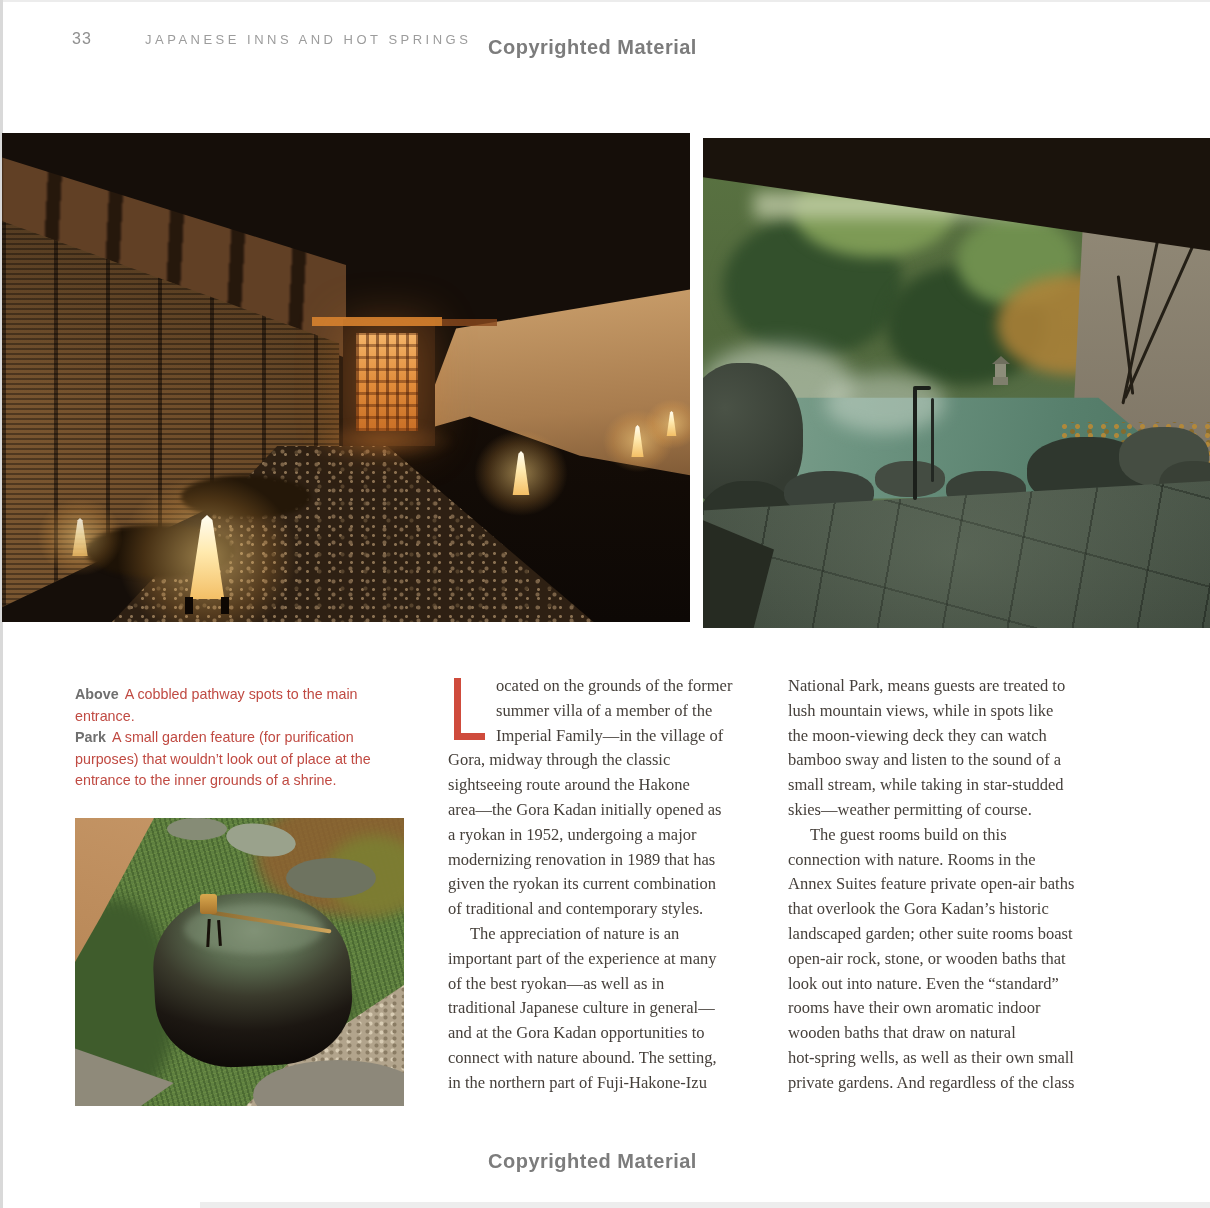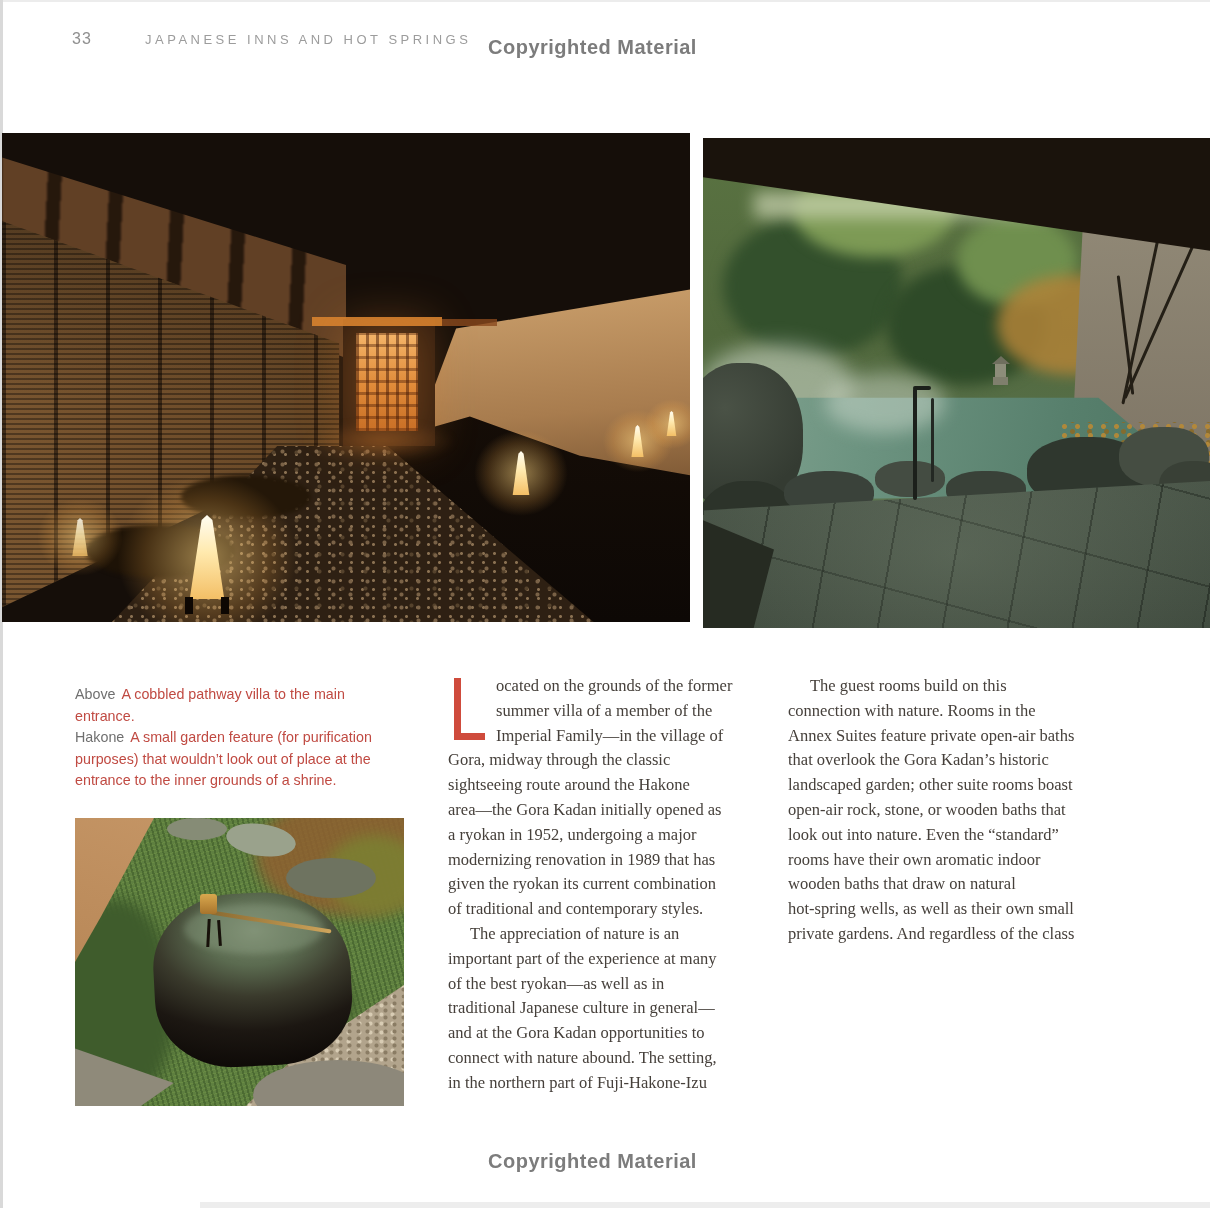--- a/index.html
+++ b/index.html
@@ -11,21 +11,21 @@
 
   
   .page-number{position:absolute;left:72px;top:30px;font-size:16px;color:#8f8f8f;letter-spacing:1px;}
   .running-header{position:absolute;left:145px;top:32px;font-size:13px;color:#9c9c9c;letter-spacing:3.5px;font-weight:400;}
   .watermark{position:absolute;font-size:20px;font-weight:bold;color:#7c7c7c;letter-spacing:.5px;}
   .wm-top{left:488px;top:36px;}
   .wm-bottom{left:488px;top:1150px;}
 
   
   .caption-block{position:absolute;left:75px;top:684px;width:330px;font-size:14.3px;line-height:21.5px;color:#c04a42;}
-  .caption-label{color:#6f6f6f;font-weight:normal;margin-right:6px;margin-top:48px;}
+  .caption-label{color:#6f6f6f;font-weight:bold;margin-right:6px;margin-top:48px;}
 
   
   .text-col{position:absolute;top:674px;font-family:"Liberation Serif",serif;font-size:16.5px;
             line-height:24.8px;color:#46403b;}
   .col-middle{left:448px;width:340px;}
   .col-right{left:788px;width:352px;}
   .text-col p{margin:0;white-space:pre-line;}
   .text-col p.indent{text-indent:22px;}
   .dropcap{float:left;width:48px;height:72px;position:relative;}
   .dropcap i{position:absolute;left:6px;top:4px;width:7px;height:62px;background:#cf4b3c;}
@@ -256,24 +256,24 @@
     <div class="rock rp-r8"></div>
     <div class="rp-paving"></div>
     <div class="rp-corner"></div>
     <div class="rp-railtop"></div>
     <div class="rp-rail1"></div>
     <div class="rp-rail2"></div>
   </div>
 
   <div class="caption-block">
     <p style="margin:0;">
-      <span class="caption-label">Above</span><span>A cobbled pathway villa to the main entrance.</span>
+      <span class="caption-label">Above</span><span>A cobbled pathway spots to the main entrance.</span>
     </p>
     <p style="margin:0;">
-      <span class="caption-label">Hakone</span><span>A small garden feature (for purification purposes) that wouldn’t look out of place at the entrance to the inner grounds of a shrine.</span>
+      <span class="caption-label">Park</span><span>A small garden feature (for purification purposes) that wouldn’t look out of place at the entrance to the inner grounds of a shrine.</span>
     </p>
   </div>
 
   <div class="photo photo-basin">
     <div class="sp-texture"></div>
     <div class="blob sp-g1"></div>
     <div class="blob sp-g2"></div>
     <div class="sp-path"></div>
     <div class="blob sp-moss1"></div>
     <div class="blob sp-moss2"></div>
@@ -304,20 +304,26 @@
 of traditional and contemporary styles.</p>
       <p class="indent">The appreciation of nature is an
 important part of the experience at many
 of the best ryokan—as well as in
 traditional Japanese culture in general—
 and at the Gora Kadan opportunities to
 connect with nature abound. The setting,
 in the northern part of Fuji-Hakone-Izu</p>
     </div>
   <div class="text-col col-right">
+      <p>National Park, means guests are treated to
+lush mountain views, while in spots like
+the moon-viewing deck they can watch
+bamboo sway and listen to the sound of a
+small stream, while taking in star-studded
+skies—weather permitting of course.</p>
       <p class="indent">The guest rooms build on this
 connection with nature. Rooms in the
 Annex Suites feature private open-air baths
 that overlook the Gora Kadan’s historic
 landscaped garden; other suite rooms boast
 open-air rock, stone, or wooden baths that
 look out into nature. Even the “standard”
 rooms have their own aromatic indoor
 wooden baths that draw on natural
 hot-spring wells, as well as their own small

